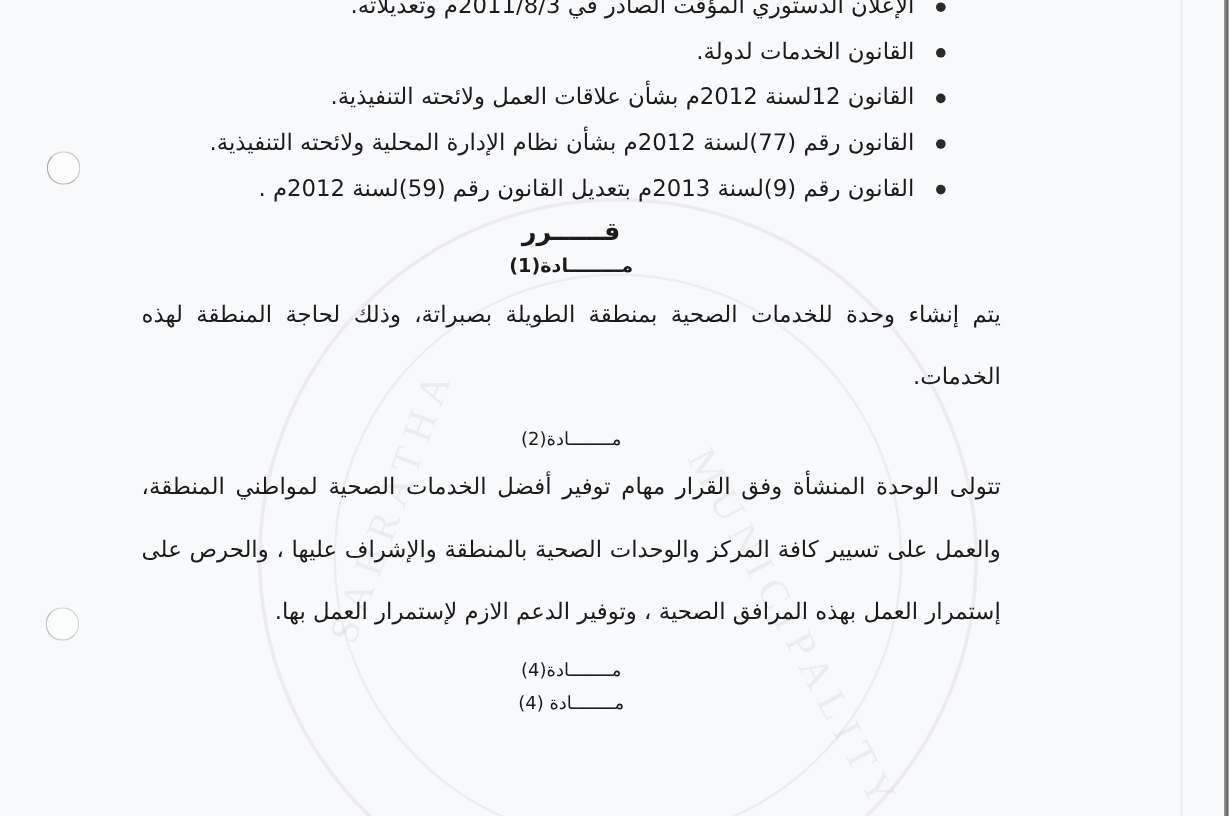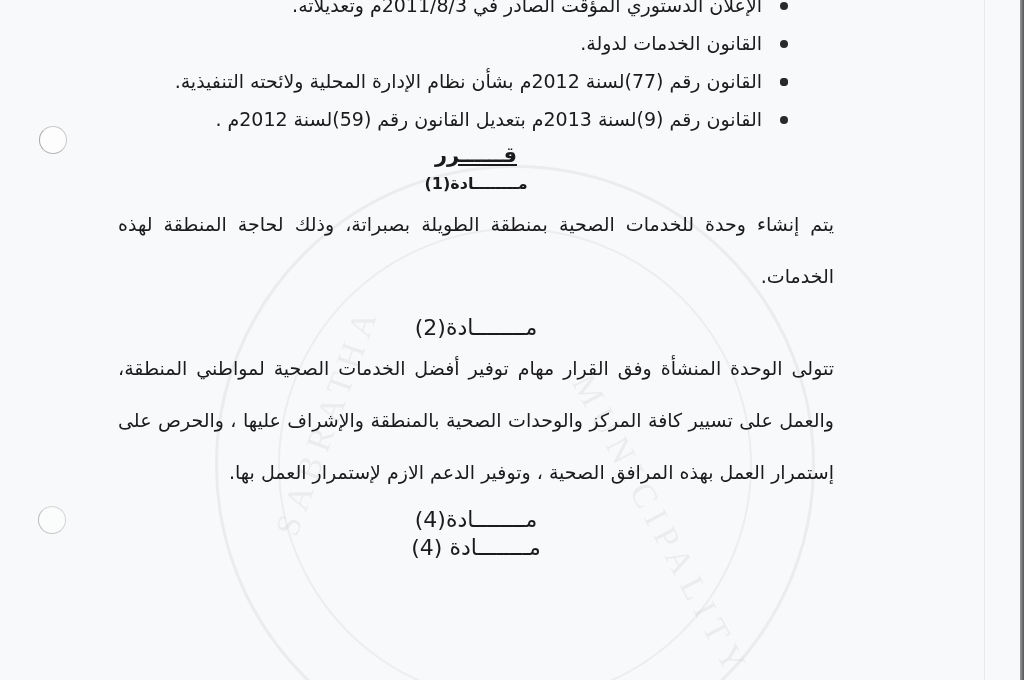--- a/index.html
+++ b/index.html
@@ -116,24 +116,24 @@
       text-align: justify;
       text-align-last: right;
     }
     .heading {
       text-align: center;
       font-weight: bold;
       font-size: 21px;
       line-height: 30px;
       margin: 0;
     }
-    .heading.decide { margin-top: 2px; letter-spacing: 2px; text-decoration: underline; }
+    .heading.decide { margin-top: 2px; letter-spacing: 2px; }
     .article-title {
       text-align: center;
-      font-size: 22px;
+      font-size: 15px;
       line-height: 28px;
       margin: 0;
     }
     .article-title.bold { font-weight: bold; font-size: 16px; }
     .article-body {
       text-align: justify;
       text-align-last: right;
       margin: 0;
       line-height: 52px;
     }
@@ -163,20 +163,21 @@
       <li>
         <span class="bullet"></span>
         <span>الإعلان الدستوري المؤقت الصادر في 2011/8/3م وتعديلاته.</span>
       </li>
       <li>
         <span class="bullet"></span>
         <span>القانون الخدمات لدولة.</span>
       </li>
       <li>
         <span class="bullet"></span>
+        <span>القانون 12لسنة 2012م بشأن علاقات العمل ولائحته التنفيذية.</span>
       </li>
       <li>
         <span class="bullet"></span>
         <span class="wrap">القانون رقم (77)لسنة 2012م بشأن نظام الإدارة المحلية ولائحته التنفيذية.</span>
       </li>
       <li>
         <span class="bullet"></span>
         <span>القانون رقم (9)لسنة 2013م بتعديل القانون رقم (59)لسنة 2012م .</span>
       </li>
     </ul>

